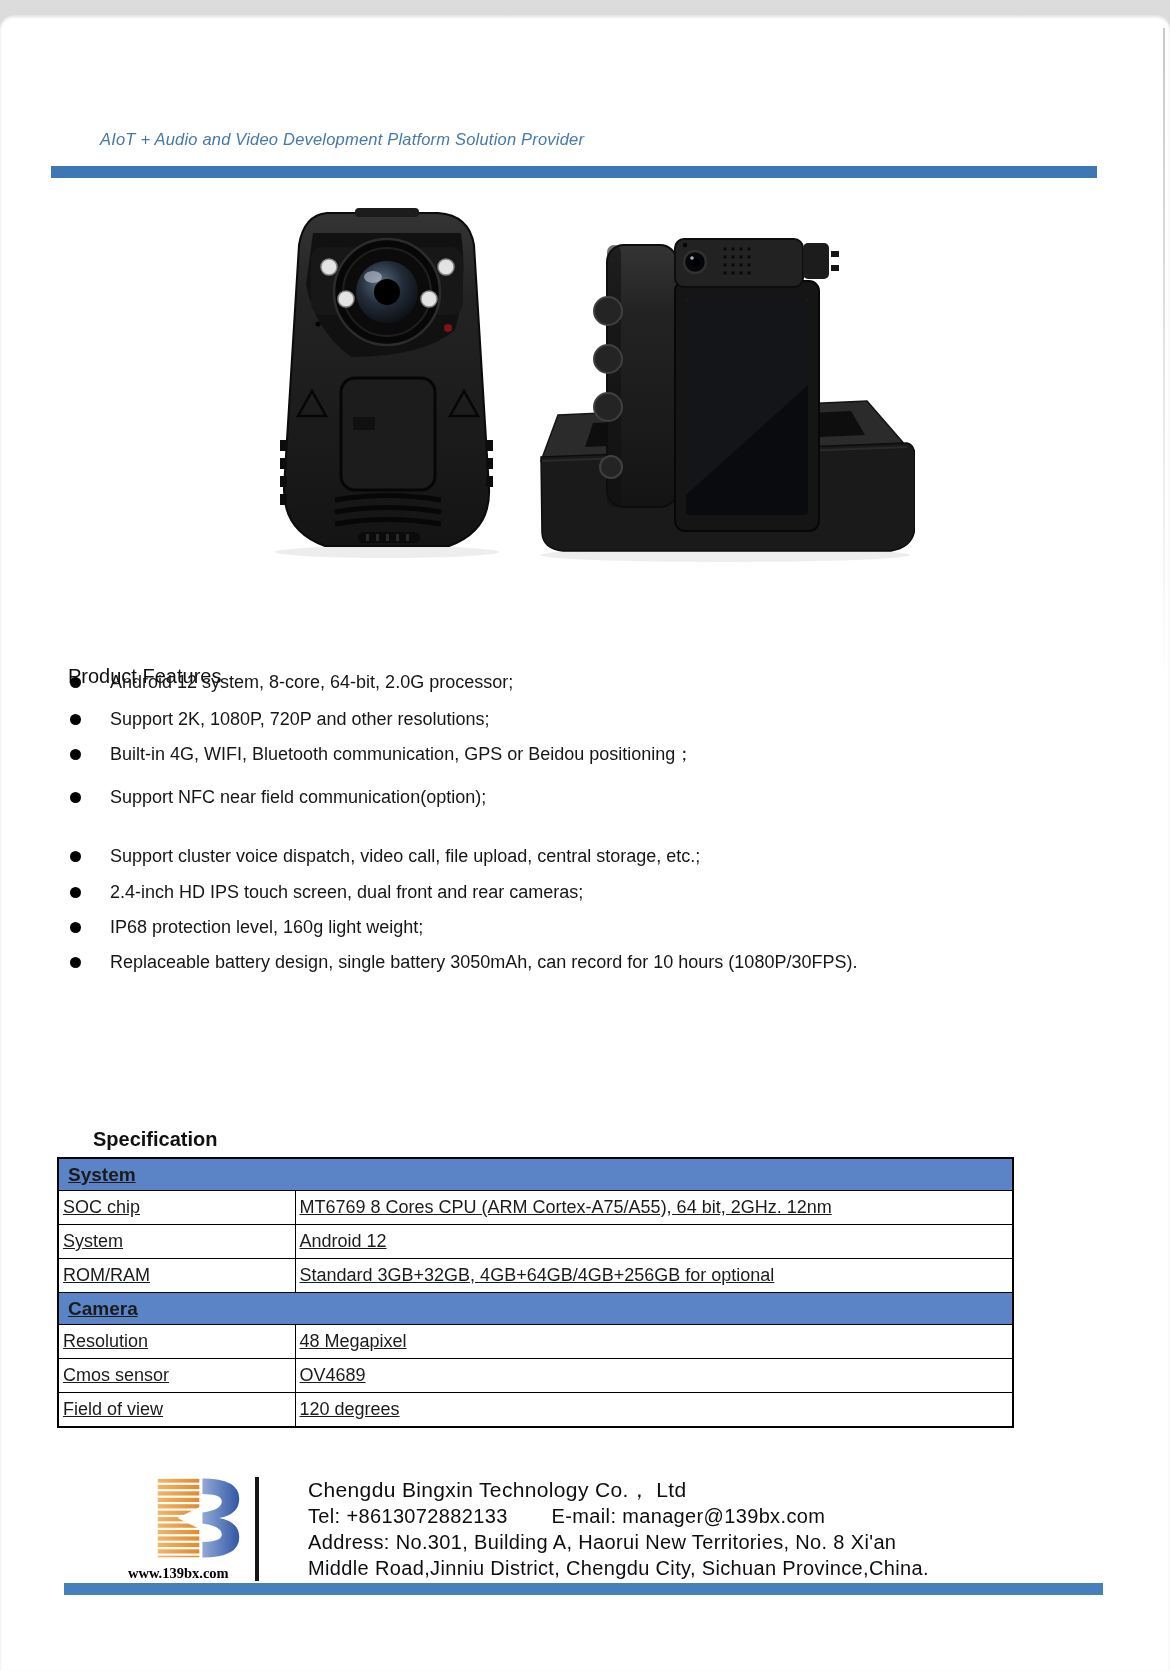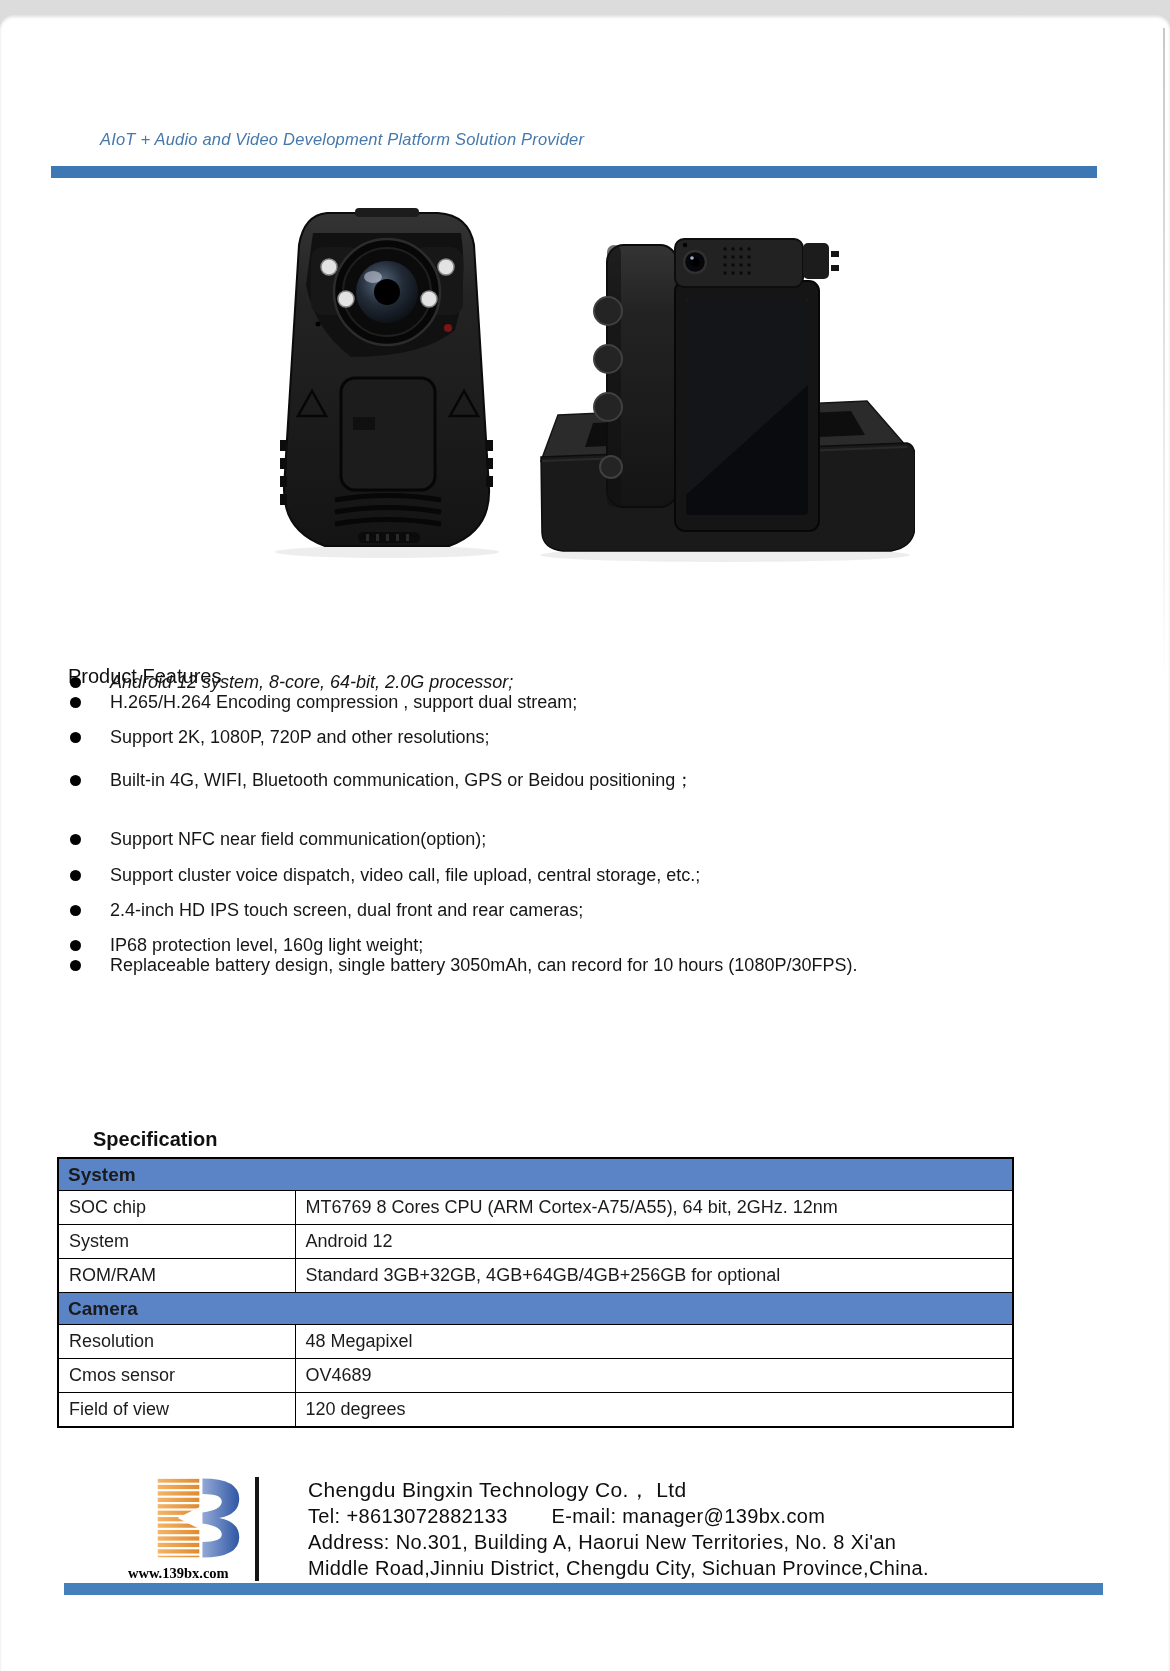--- a/index.html
+++ b/index.html
@@ -11,34 +11,34 @@
         background:linear-gradient(#c8c8c8,rgba(200,200,200,0));}
   .tagline{position:absolute;left:80px;top:130px;font-size:16.5px;font-style:italic;
         color:#4578AC;letter-spacing:.2px;white-space:nowrap;margin-left:20px;}
   .top-bar{position:absolute;left:51px;top:166px;width:1046px;height:12px;background:#3E78B4;}
   .product-art{position:absolute;left:255px;top:195px;width:660px;height:375px;}
   .features-title{position:absolute;left:68px;top:665px;font-size:20px;font-weight:normal;color:#101010;}
   ul.features{position:absolute;left:68px;top:672px;width:880px;margin:0;padding:0;list-style:none;}
   ul.features li{position:relative;padding-left:42px;font-size:18px;line-height:20px;color:#161616;white-space:nowrap;}
   ul.features li::before{content:"";position:absolute;left:2px;top:5px;width:11px;height:11px;
         border-radius:50%;background:#000;}
-  ul.features li:nth-child(1){font-style:italic;}
+  ul.features li:nth-child(1){margin-bottom:17px;}
   ul.features li:nth-child(2){margin-bottom:15px;}
   ul.features li:nth-child(3){margin-bottom:23px;}
   ul.features li:nth-child(4){margin-bottom:39px;}
   ul.features li:nth-child(5){margin-bottom:16px;}
   ul.features li:nth-child(6){margin-bottom:15px;}
   ul.features li:nth-child(7){margin-bottom:15px;}
   ul.features li:nth-child(8){margin-bottom:0;}
   .spec-title{position:absolute;left:68px;top:1128px;font-size:20px;font-weight:bold;color:#101010;margin-left:25px;}
   table.spec{position:absolute;left:57px;top:1157px;width:957px;border-collapse:collapse;
         border:2.5px solid #000;table-layout:fixed;}
   table.spec col.c1{width:237px;}
-  table.spec td{border:1.5px solid #000;height:33px;font-size:18px;padding:0 10px;
-        vertical-align:middle;white-space:nowrap;overflow:hidden;}
+  table.spec td{border:1.5px solid #000;height:33px;font-size:18px;padding:0 4px;
+        vertical-align:middle;white-space:nowrap;overflow:hidden;text-decoration:underline;}
   table.spec tr.sec td{background:#5B84C6;font-weight:bold;font-size:19px;height:31px;padding-left:9px;}
   .logo{position:absolute;left:150px;top:1474px;width:92px;height:88px;}
   .logo-url{position:absolute;left:128px;top:1565px;width:136px;text-align:left;
         font-family:"Liberation Serif",serif;font-weight:bold;font-size:14.5px;color:#000;}
   .foot-divider{position:absolute;left:255px;top:1477px;width:4px;height:104px;background:#151515;}
   .foot-text{position:absolute;left:289px;top:1477px;width:740px;font-size:20px;line-height:26px;
         letter-spacing:.35px;color:#0e0e0e;white-space:nowrap;margin-left:19px;}
   .foot-text .company{font-size:21px;}
   .foot-text .tel{display:inline-block;margin-right:44px;}
   .footer-bar{position:absolute;left:64px;top:1583px;width:1039px;height:12px;background:#4680BC;}
@@ -147,21 +147,20 @@
       <rect x="548" y="48" width="26" height="36" rx="5" fill="#1c1c1c"></rect>
       <rect x="576" y="56" width="8" height="6" fill="#141414"></rect>
       <rect x="576" y="70" width="8" height="6" fill="#141414"></rect>
       <circle cx="430" cy="50" r="2.2" fill="#000"></circle>
     </g>
   </svg>
 
   <div class="features-title">Product Features</div>
   <ul class="features">
     <li>Android 12 system, 8-core, 64-bit, 2.0G processor;</li>
-    <li>H.265/H.264 Encoding compression , support dual stream;</li>
     <li>Support 2K, 1080P, 720P and other resolutions;</li>
     <li>Built-in 4G, WIFI, Bluetooth communication, GPS or Beidou positioning；</li>
     <li>Support NFC near field communication(option);</li>
     <li>Support cluster voice dispatch, video call, file upload, central storage, etc.;</li>
     <li>2.4-inch HD IPS touch screen, dual front and rear cameras;</li>
     <li>IP68 protection level, 160g light weight;</li>
     <li>Replaceable battery design, single battery 3050mAh, can record for 10 hours (1080P/30FPS).</li>
   </ul>
 
   <div class="spec-title">Specification</div>

